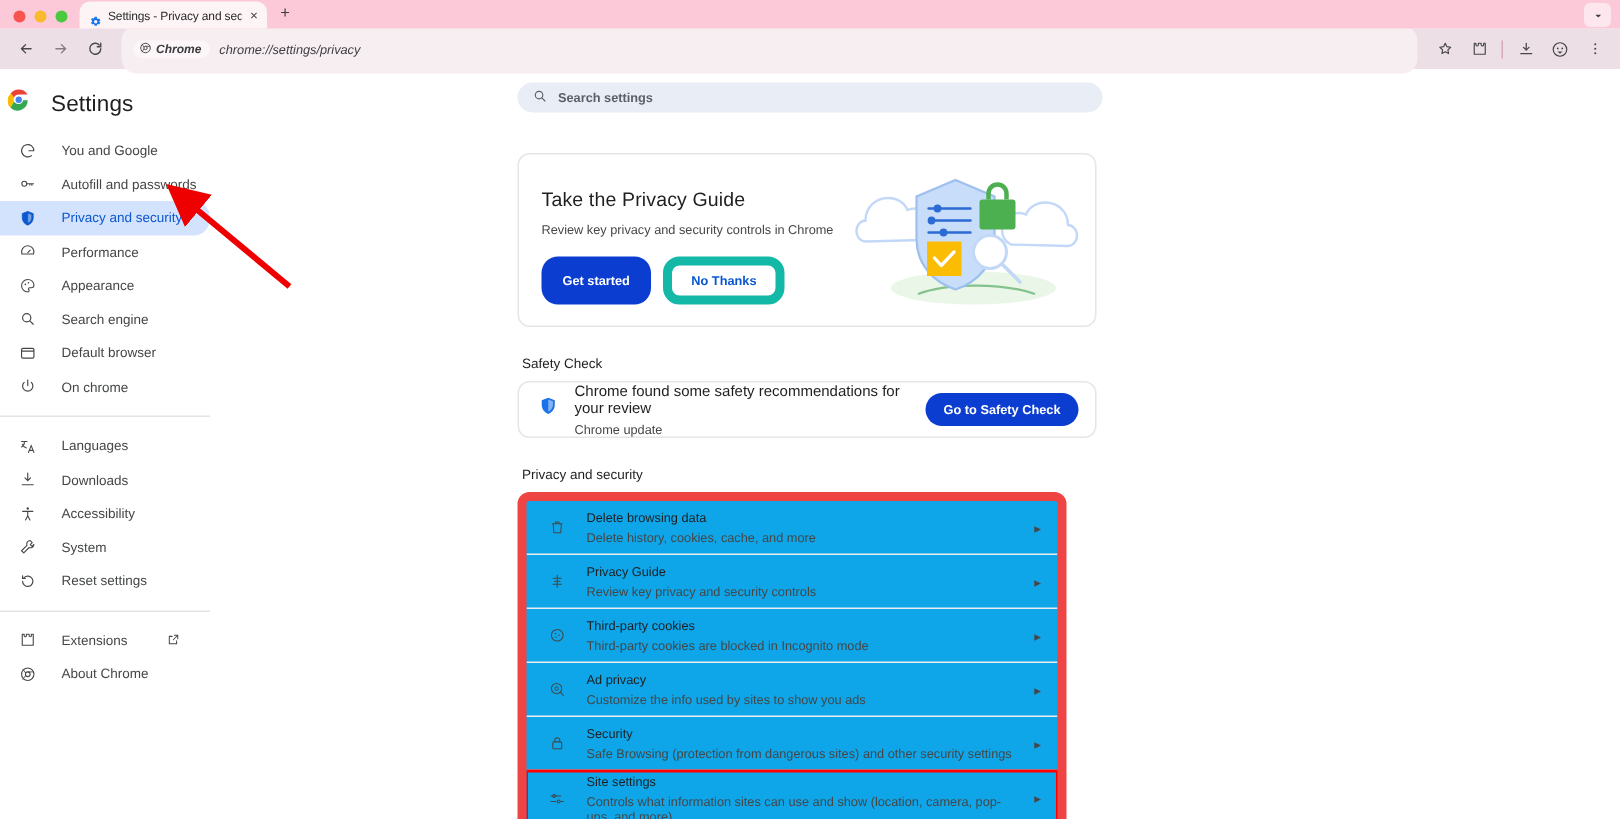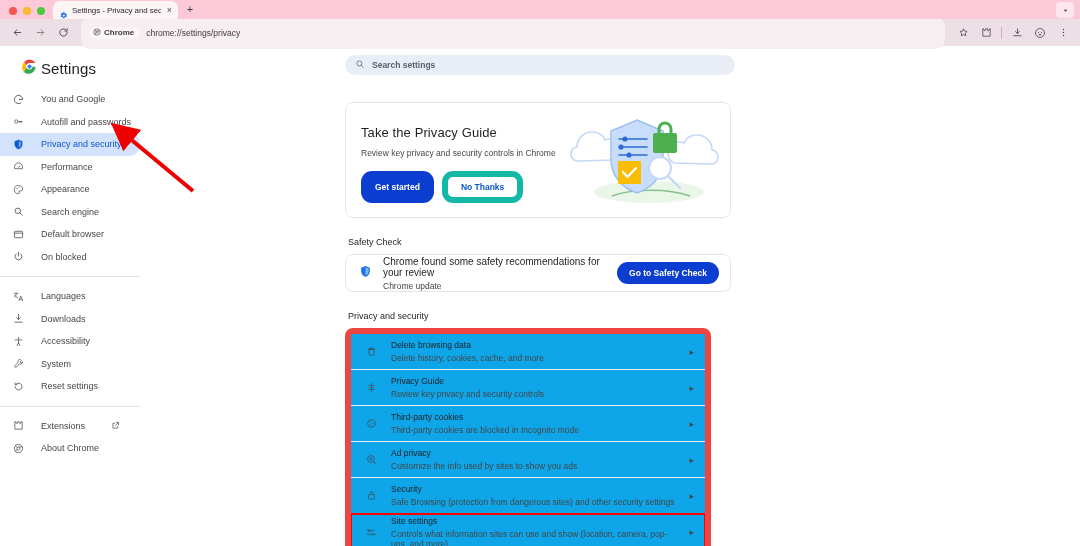--- a/index.html
+++ b/index.html
@@ -49,36 +49,36 @@
     gap: 1px; padding: 0 6px;
   }
   .tb-btn {
     width: 22px; height: 22px; border-radius: 50%;
     display: flex; align-items: center; justify-content: center;
     color: #46464b; flex: 0 0 auto;
   }
   .omnibox {
     flex: 1; height: 19px; background: #f7eef2; border-radius: 10px;
     display: flex; align-items: center; gap: 6px; padding: 16px 8px;
-    margin: 12px 6px; min-width: 0;
+    margin: 12px 6px; min-width: 0; font-style: italic;
   }
   .chrome-chip {
     display: flex; align-items: center; gap: 3px;
     background: #fdf6f8; border-radius: 9px; padding: 1px 6px 1px 4px;
     font-size: 8px; font-weight: bold; color: #3a3a3f;
   }
   .omnibox-url { font-size: 8.5px; color: #3c3c41; white-space: nowrap; }
   .tb-sep { width:1px; height:12px; background:#d8a9ba; margin: 0 3px; }
 
   
   .page { display: flex; height: 500px; background: #fff; }
 
   
   .sidebar { width: 345px; flex: 0 0 345px; padding-top: 9px; position: relative; }
-  .brand { display: flex; align-items: center; gap: 4px; padding: 4px 0 10px 22px; }
+  .brand { display: flex; align-items: center; gap: 14px; padding: 4px 0 10px 5px; }
   .brand-title { font-size: 15px; color: #1f1f1f; font-weight: normal; letter-spacing: .1px;}
   .nav-item {
     display: flex; align-items: center; gap: 16px;
     height: 22.5px; padding-left: 12px; margin-right: 205px;
     border-radius: 0 11px 11px 0; color: #444746; font-size: 9px;
     white-space: nowrap;
   }
   .nav-item .ic { width: 13px; flex: 0 0 13px; display:flex; align-items:center; justify-content:center; }
   .nav-item.selected { background: #d3e3fd; color: #0b57d0; }
   .nav-item.selected .ic svg { fill: #0b57d0; stroke: #0b57d0; }
@@ -334,21 +334,21 @@
         </span>
         <span>Default browser</span>
       </div>
 
       <div class="nav-item">
         <span class="ic">
           <svg viewBox="0 0 24 24" width="11" height="11">
               <path fill="none" stroke="#444746" stroke-width="1.7" stroke-linecap="round" d="M12 3v8M6.8 6.3a7.5 7.5 0 1010.4 0"></path>
             </svg>
         </span>
-        <span>On blocked</span>
+        <span>On chrome</span>
       </div>
 
       <div class="nav-sep"></div>
 
       <div class="nav-item">
         <span class="ic">
           <svg viewBox="0 0 24 24" width="11" height="11">
               <path fill="none" stroke="#444746" stroke-width="1.5" stroke-linecap="round" d="M3 5h8M7 5v2c0 3-2 5-4 6m1-4c1 3 4 5 6 5.5"></path>
               <path fill="none" stroke="#444746" stroke-width="1.5" stroke-linecap="round" d="M13 21l4-10 4 10m-6.5-3h5"></path>
             </svg>

